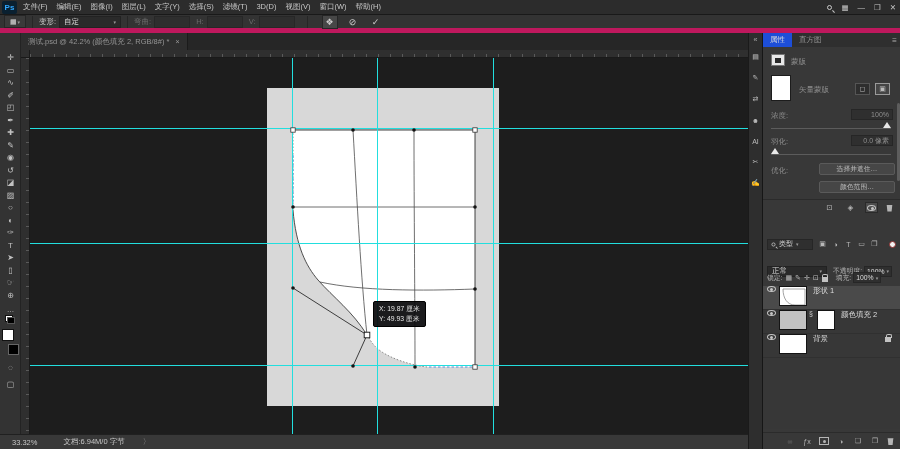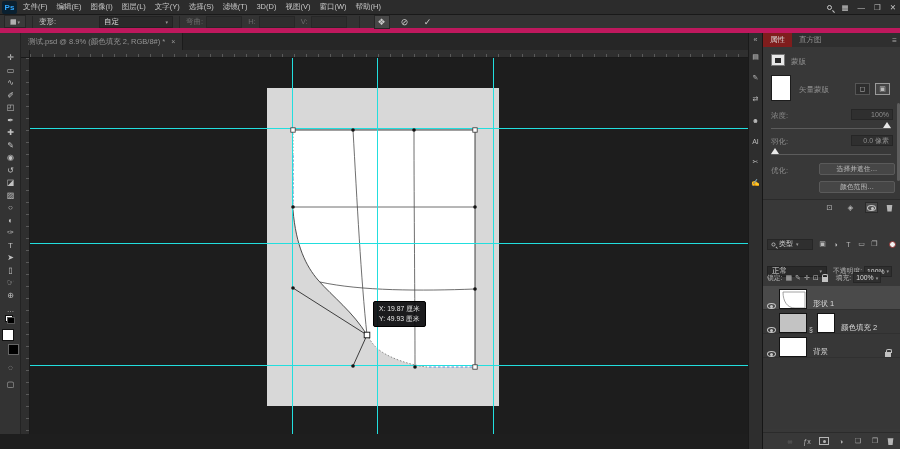--- a/index.html
+++ b/index.html
@@ -23,21 +23,21 @@
   .optionsbar { position:absolute; left:0; top:15px; width:900px; height:18px; background:#333;
     border-bottom:5px solid #be185d; display:flex; align-items:center; z-index:39; }
   .tool-preset { margin-left:4px; width:22px; height:13px; border:1px solid #262626; background:#3a3a3a;
     display:flex; align-items:center; justify-content:center; gap:1px; font-size:7px; color:#ddd; }
   .caret { font-size:5px; color:#999; }
   .vsep { width:1px; height:12px; background:#262626; margin:0 6px; }
   .opt-label { font-size:7.5px; color:#c4c4c4; margin-right:3px; }
   .opt-label.dim, .dim-box { color:#6b6b6b; }
   .dropdown { height:12px; background:#2a2a2a; border:1px solid #222; display:flex; align-items:center;
     justify-content:space-between; padding:0 4px; font-size:7.5px; color:#ddd; }
-  .warp-dd { width:74px;margin-left:40px; }
+  .warp-dd { width:62px; }
   .dim-box { height:12px; background:#2e2e2e; border:1px solid #272727; min-width:36px; margin-right:6px; }
   .opt-right-icons { display:flex; align-items:center; gap:7px; margin-left:8px; }
   .opt-btn { width:16px; height:14px; display:flex; align-items:center; justify-content:center; color:#ccc; font-size:9px; }
   .opt-btn.pressed { background:#474747; border:1px solid #262626; }
 
   
   .tabbar { position:absolute; left:21px; top:33px; width:727px; height:17px; background:#262626; display:flex; z-index:30; }
   .doc-tab { height:17px; padding:0 7px; display:flex; align-items:center; gap:6px; font-size:7.5px;
     color:#949494; background:#2e2e2e; border-right:1px solid #1b1b1b; white-space:nowrap; }
   .doc-tab.active { background:#3e3e3e; color:#e2e2e2; }
@@ -79,21 +79,21 @@
   
   .dockstrip { position:absolute; left:748px; top:33px; width:14px; height:416px; background:#2e2e2e;
     border-left:1px solid #1a1a1a; z-index:30; display:flex; flex-direction:column; align-items:center; }
   .dock-expand { color:#aaa; font-size:7px; margin:3px 0 6px 0; }
   .dock-icon { width:13px; height:16px; display:flex; align-items:center; justify-content:center;
     color:#bdbdbd; font-size:7px; margin-bottom:5px; }
 
   .panels { position:absolute; left:762px; top:33px; width:138px; height:416px; background:#383838; border-left:1px solid #161616; z-index:30; }
   .ptabs { position:absolute; left:0; top:0; width:138px; height:14px; background:#2f2f2f; display:flex; align-items:stretch; }
   .ptab { padding:0 7px; display:flex; align-items:center; font-size:7.5px; color:#979797; }
-  .ptab.active { background:#7f1d1d; color:#ddd; }
+  .ptab.active { background:#1d4ed8; color:#ddd; }
   .panel-menu { position:absolute; right:4px; top:3px; color:#aaa; font-size:8px; }
 
   
   .props-group { position:absolute; left:0; top:0; width:138px; height:182px; }
   .prow-label { font-size:7.5px; color:#8f8f8f; }
   .mask-badge { position:absolute; left:8px; top:21px; width:14px; height:12px; background:#e8e8e8; border:1px solid #777;
     display:flex; align-items:center; justify-content:center; }
   .mask-badge::after { content:''; width:6px; height:5px; background:#2a2a2a; }
   .mask-title { position:absolute; left:28px; top:24px; }
   .vm-thumb { position:absolute; left:8px; top:42px; width:20px; height:26px; background:#fff; border:1px solid #1c1c1c; }
@@ -141,21 +141,21 @@
   .opacity-box { margin-left:2px; width:28px; height:11px; background:#2f2f2f; border:1px solid #262626;
     display:flex; align-items:center; justify-content:space-between; padding:0 2px; color:#ddd; font-size:6.8px; }
   .lock-row { position:absolute; left:0; top:51px; width:138px; height:13px; display:flex; align-items:center; font-size:6.8px; }
   .lock-label { margin-left:4px; color:#b8b8b8; }
   .lock-icons { display:flex; gap:3px; margin-left:3px; align-items:center; }
   .li { color:#b8b8b8; font-size:7px; }
   .fill-label { margin-left:8px; color:#b8b8b8; }
   .fill-box { margin-left:2px; width:28px; height:11px; background:#2f2f2f; border:1px solid #262626;
     display:flex; align-items:center; justify-content:space-between; padding:0 2px; color:#ddd; font-size:6.8px; }
   .layer-list { position:absolute; left:0; top:66px; width:138px; height:143px; background:#373737; }
-  .layer-row { position:relative; width:138px; height:24px; display:flex; align-items:flex-end; border-bottom:1px solid #303030; }
+  .layer-row { position:relative; width:138px; height:24px; display:flex; align-items:flex-start; border-bottom:1px solid #303030; }
   .layer-row.sel { background:#4a4a4a; }
   .eye-col { width:16px; display:flex; justify-content:center; }
   .lthumb { width:28px; height:20px; background:#fff; border:1px solid #141414; position:relative; overflow:hidden; }
   .lthumb.gray { background:#c3c3c3; }
   .lthumb svg { position:absolute; left:0; top:0; }
   .lmask { width:18px; height:20px; background:#fff; border:1px solid #141414; margin-left:4px; }
   .llink { color:#cfcfcf; font-size:7px; margin-left:2px; }
   .lname { margin-left:6px; font-size:7.5px; color:#ddd; white-space:nowrap; }
   .lrow-lock { position:absolute; right:10px; }
   .layers-footer { position:absolute; left:0; top:212px; width:138px; height:17px; border-top:1px solid #2b2b2b;
@@ -213,21 +213,21 @@
     <div class="vsep"></div>
     <div class="opt-right-icons">
       <span class="opt-btn pressed">❖</span>
       <span class="opt-btn">⊘</span>
       <span class="opt-btn">✓</span>
     </div>
   </div>
 
   <div class="tabbar">
     <div class="doc-tab">
-      <span>测试.psd @ 8.9% (颜色填充 2, RGB/8#) *</span>
+      <span>测试.psd @ 42.2% (颜色填充 2, RGB/8#) *</span>
       <span class="tab-close">×</span>
     </div>
   </div>
 
   <div class="toolbar">
     <div class="tools" id="tools">
         <div class="tool">✛</div>
         <div class="tool">▭</div>
         <div class="tool">∿</div>
         <div class="tool">✐</div>
@@ -311,20 +311,25 @@
     </svg>
     <div class="coord-tooltip">
       <div>X: 19.87 厘米</div>
       <div>Y: 49.93 厘米</div>
     </div>
     <div class="ruler-corner"></div>
     <div class="ruler-top"></div>
     <div class="ruler-left"></div>
   </div>
 
+  <div class="statusbar">
+    <span class="sb-zoom">33.32%</span>
+    <span class="sb-doc">文档:6.94M/0 字节</span>
+    <span class="sb-arrow">〉</span>
+  </div>
 
   <div class="dockstrip">
     <div class="dock-expand">«</div>
     <div id="dock-icons" style="display:flex;flex-direction:column;align-items:center;">
         <div class="dock-icon">▤</div>
         <div class="dock-icon">✎</div>
         <div class="dock-icon">⇄</div>
         <div class="dock-icon">☻</div>
         <div class="dock-icon">AI</div>
         <div class="dock-icon">✂</div>

